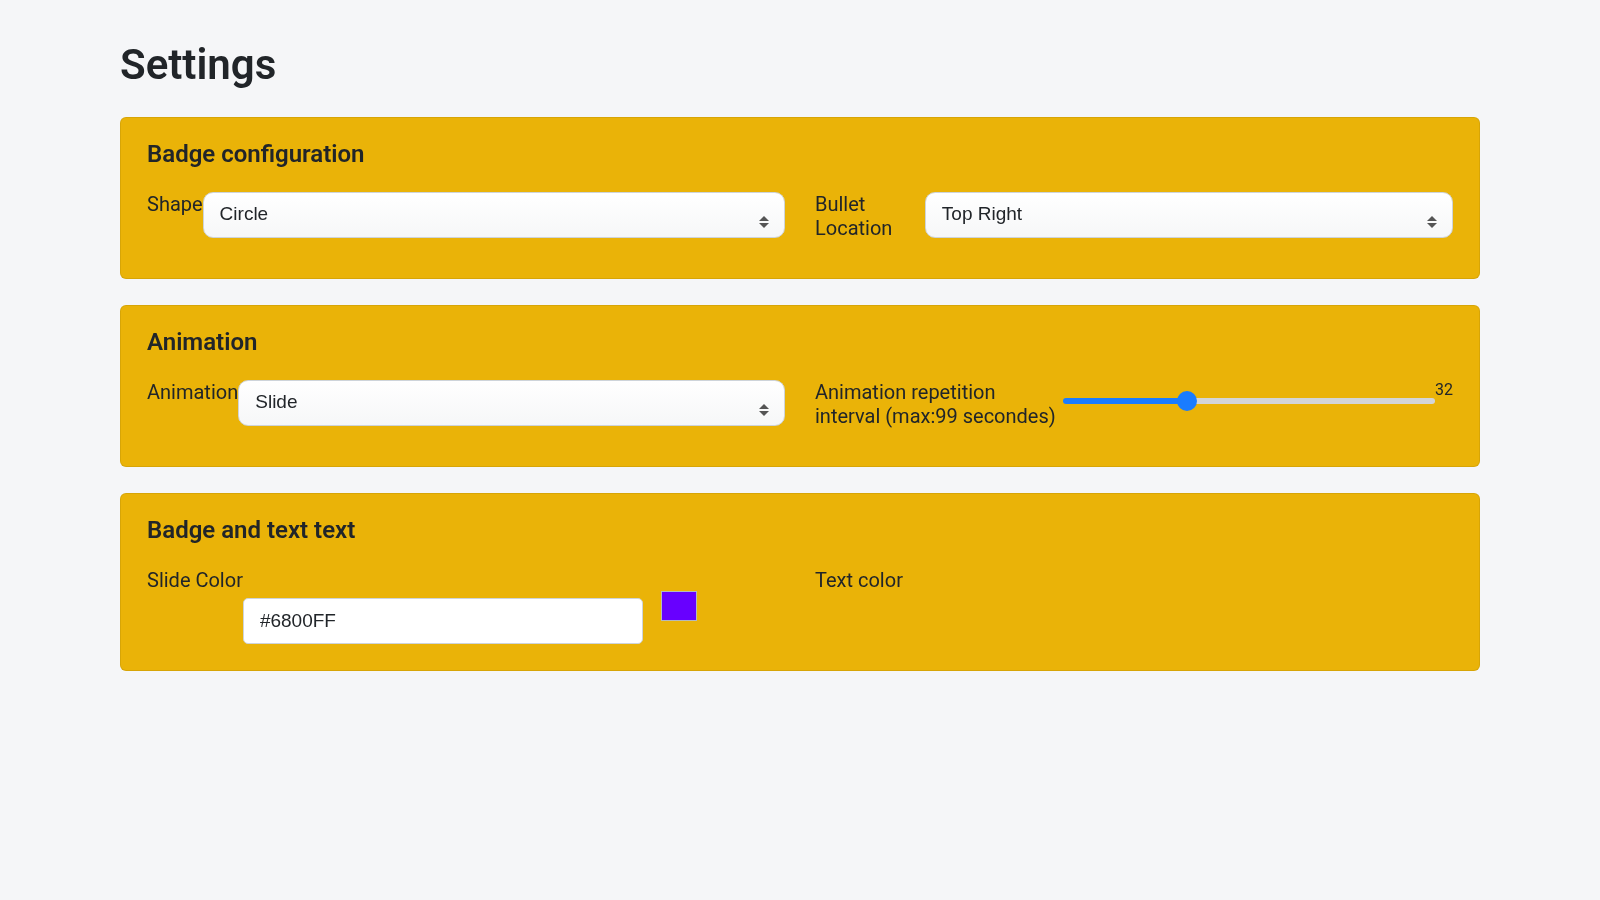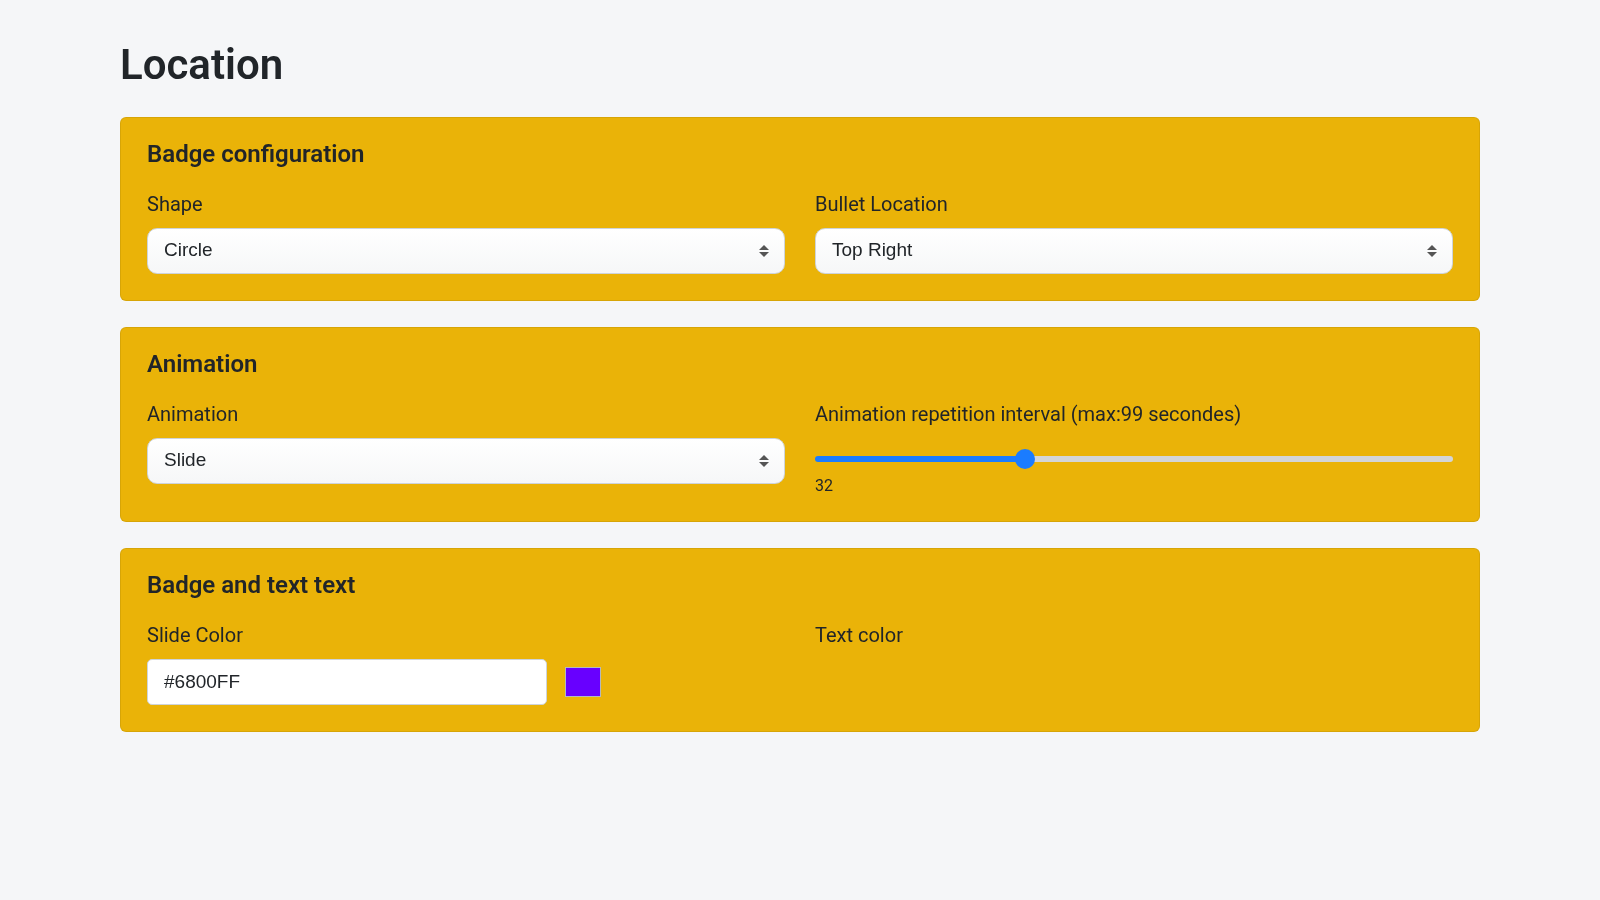--- a/index.html
+++ b/index.html
@@ -33,21 +33,21 @@
       color: #212529;
       margin-bottom: 24px;
     }
     .row {
       display: flex;
       gap: 30px;
     }
     .col {
       flex: 1;
       display: flex;
-      flex-direction: column;
+      flex-direction: row;
     }
     .field-label {
       font-size: 20px;
       font-weight: 400;
       color: #212529;
       margin-bottom: 12px;
     }
     .select-wrap {
       position: relative;
       width: 100%;
@@ -123,41 +123,42 @@
     
     .form-input {
       width: 100%;
       height: 46px;
       padding: 10px 16px;
       font-size: 19px;
       color: #212529;
       background: #fff;
       border: 1px solid #ced4da;
       border-radius: 5px;
+      margin-top: 30px;
     }
     .color-row {
       display: flex;
       align-items: center;
       gap: 18px;
     }
     .color-row .form-input {
       flex: 0 0 auto;
       width: 400px;
     }
     .color-swatch {
       width: 36px;
       height: 30px;
       border: 1px solid #b5b9bd;
       display: inline-block;
     }
   </style>
 </head>
 <body>
 
-<h1 class="page-title">Location</h1>
+<h1 class="page-title">Settings</h1>
 
 <div class="card">
   <div class="card-title">Badge configuration</div>
   <div class="row">
     <div class="col">
       <label class="field-label">Shape</label>
       <div class="select-wrap">
         <select class="form-select">
           <option>Circle</option>
         </select>

